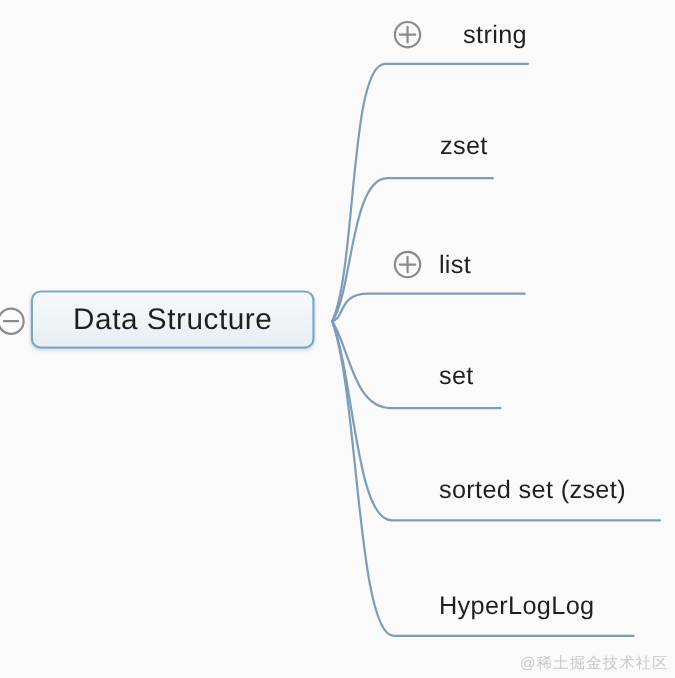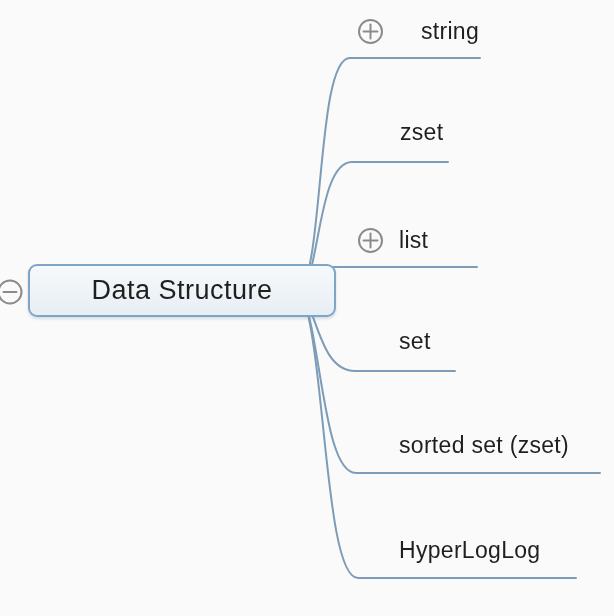--- a/index.html
+++ b/index.html
@@ -7,21 +7,21 @@
     position:relative;
     width:614px;height:616px;
     background:#fafafa;
     overflow:hidden;
     font-family:"Liberation Sans", sans-serif;
   }
   .branch-svg{position:absolute;left:0;top:0;}
   .branch-svg path{fill:none;stroke:#7d9cb8;stroke-width:2;stroke-linecap:round;}
 
   .root-node{
-    position:absolute;left:28px;top:264px;width:308px;height:53px;
+    position:absolute;left:28px;top:264px;width:258px;height:53px;
     box-sizing:border-box;
     border:2px solid #7fa5c6;border-radius:9px;
     background:linear-gradient(#f6f9fb,#e7eef4);
     box-shadow:0 2px 3px rgba(120,150,175,.28);
     display:flex;align-items:center;justify-content:center;
     font-size:27px;color:#1f1f1f;letter-spacing:.5px;
     cursor:default;
   }
 
   .node-toggle{position:absolute;}
@@ -80,14 +80,15 @@
     <line x1="13.5" y1="6.5" x2="13.5" y2="20.5"></line>
   </svg>
 
   <div class="topic-label t-string">string</div>
   <div class="topic-label t-list">zset</div>
   <div class="topic-label t-hash">list</div>
   <div class="topic-label t-set">set</div>
   <div class="topic-label t-hyper">HyperLogLog</div>
   <div class="topic-label t-sorted">sorted set (zset)</div>
 
+  <div class="watermark">@稀土掘金技术社区</div>
 
 </div>
 
 </body></html>

